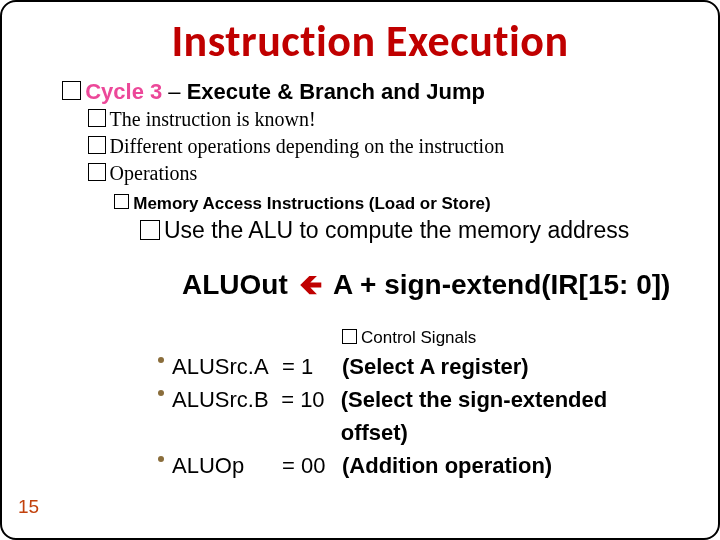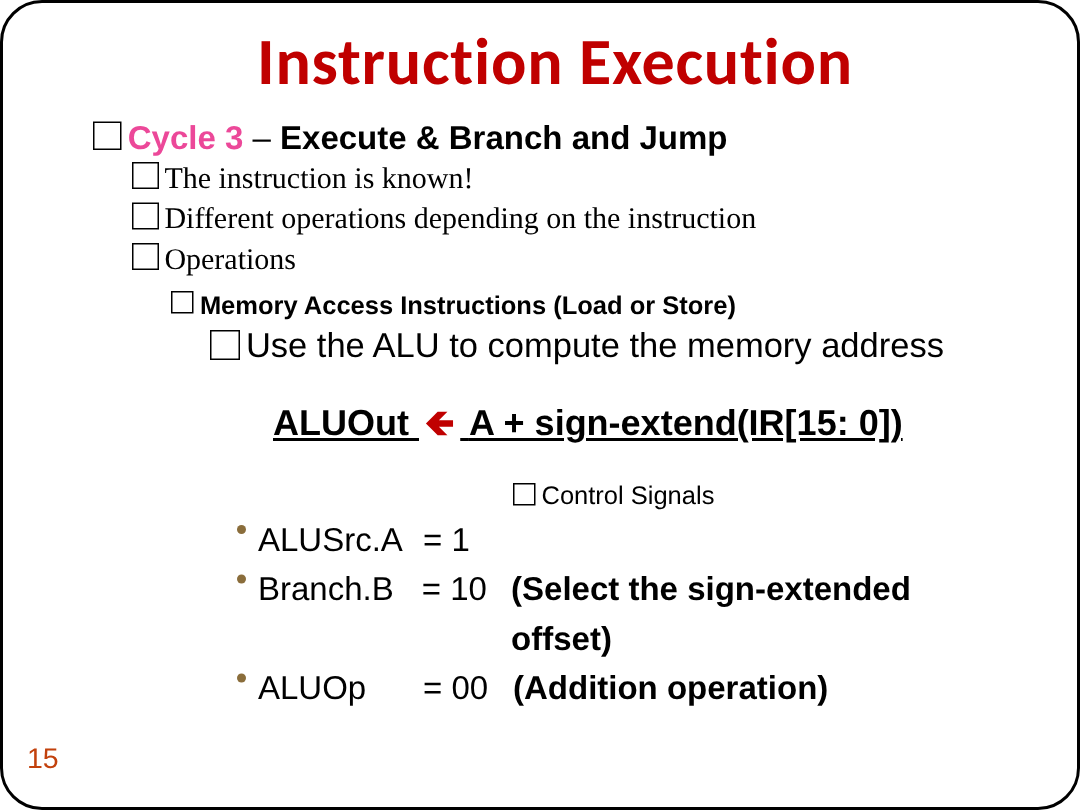--- a/index.html
+++ b/index.html
@@ -11,21 +11,21 @@
     background: #fff;
     color: #000;
     position: relative;
     overflow: hidden;
   }
   .slide {
     width: 720px;
     height: 540px;
     box-sizing: border-box;
     border: 2px solid #000;
-    border-radius: 28px;
+    border-radius: 16px;
     padding: 12px 40px 20px 60px;
     position: relative;
   }
   .title {
     font-family: Calibri, Arial, sans-serif;
     font-size: 44px;
     font-weight: 700;
     color: #c00000;
     text-align: center;
     margin: 0 0 10px 0;
@@ -65,24 +65,23 @@
     margin-left: 52px;
     line-height: 1.35;
     margin-top: 6px;
   }
   .l4 {
     font-size: 23px;
     margin-left: 78px;
     line-height: 1.35;
   }
   .formula {
-    font-size: 24px;
+    font-size: 28px;
     font-weight: 700;
     margin: 18px 0 14px 120px;
-    text-decoration: underline;
   }
   .arrow {
     display: inline-block;
     color: #c00000;
     font-weight: 900;
     padding: 0 4px;
   }
   .ctrl-head {
     font-size: 17px;
     margin-left: 78px;
@@ -152,24 +151,25 @@
   </div>
 
   <div class="ctrl-head">
     <span class="sq"></span><span>Control Signals</span>
   </div>
 
   <div class="ctrl-row">
     <span class="dot"></span>
     <span class="c-name">ALUSrc.A</span>
     <span class="c-val">= 1</span>
+    <span class="c-desc">(Select A register)</span>
   </div>
   <div class="ctrl-row">
     <span class="dot"></span>
-    <span class="c-name">Branch.B</span>
+    <span class="c-name">ALUSrc.B</span>
     <span class="c-val">= 10</span>
     <span class="c-desc">(Select the sign-extended offset)</span>
   </div>
   <div class="ctrl-row">
     <span class="dot"></span>
     <span class="c-name">ALUOp</span>
     <span class="c-val">= 00</span>
     <span class="c-desc">(Addition operation)</span>
   </div>
 

